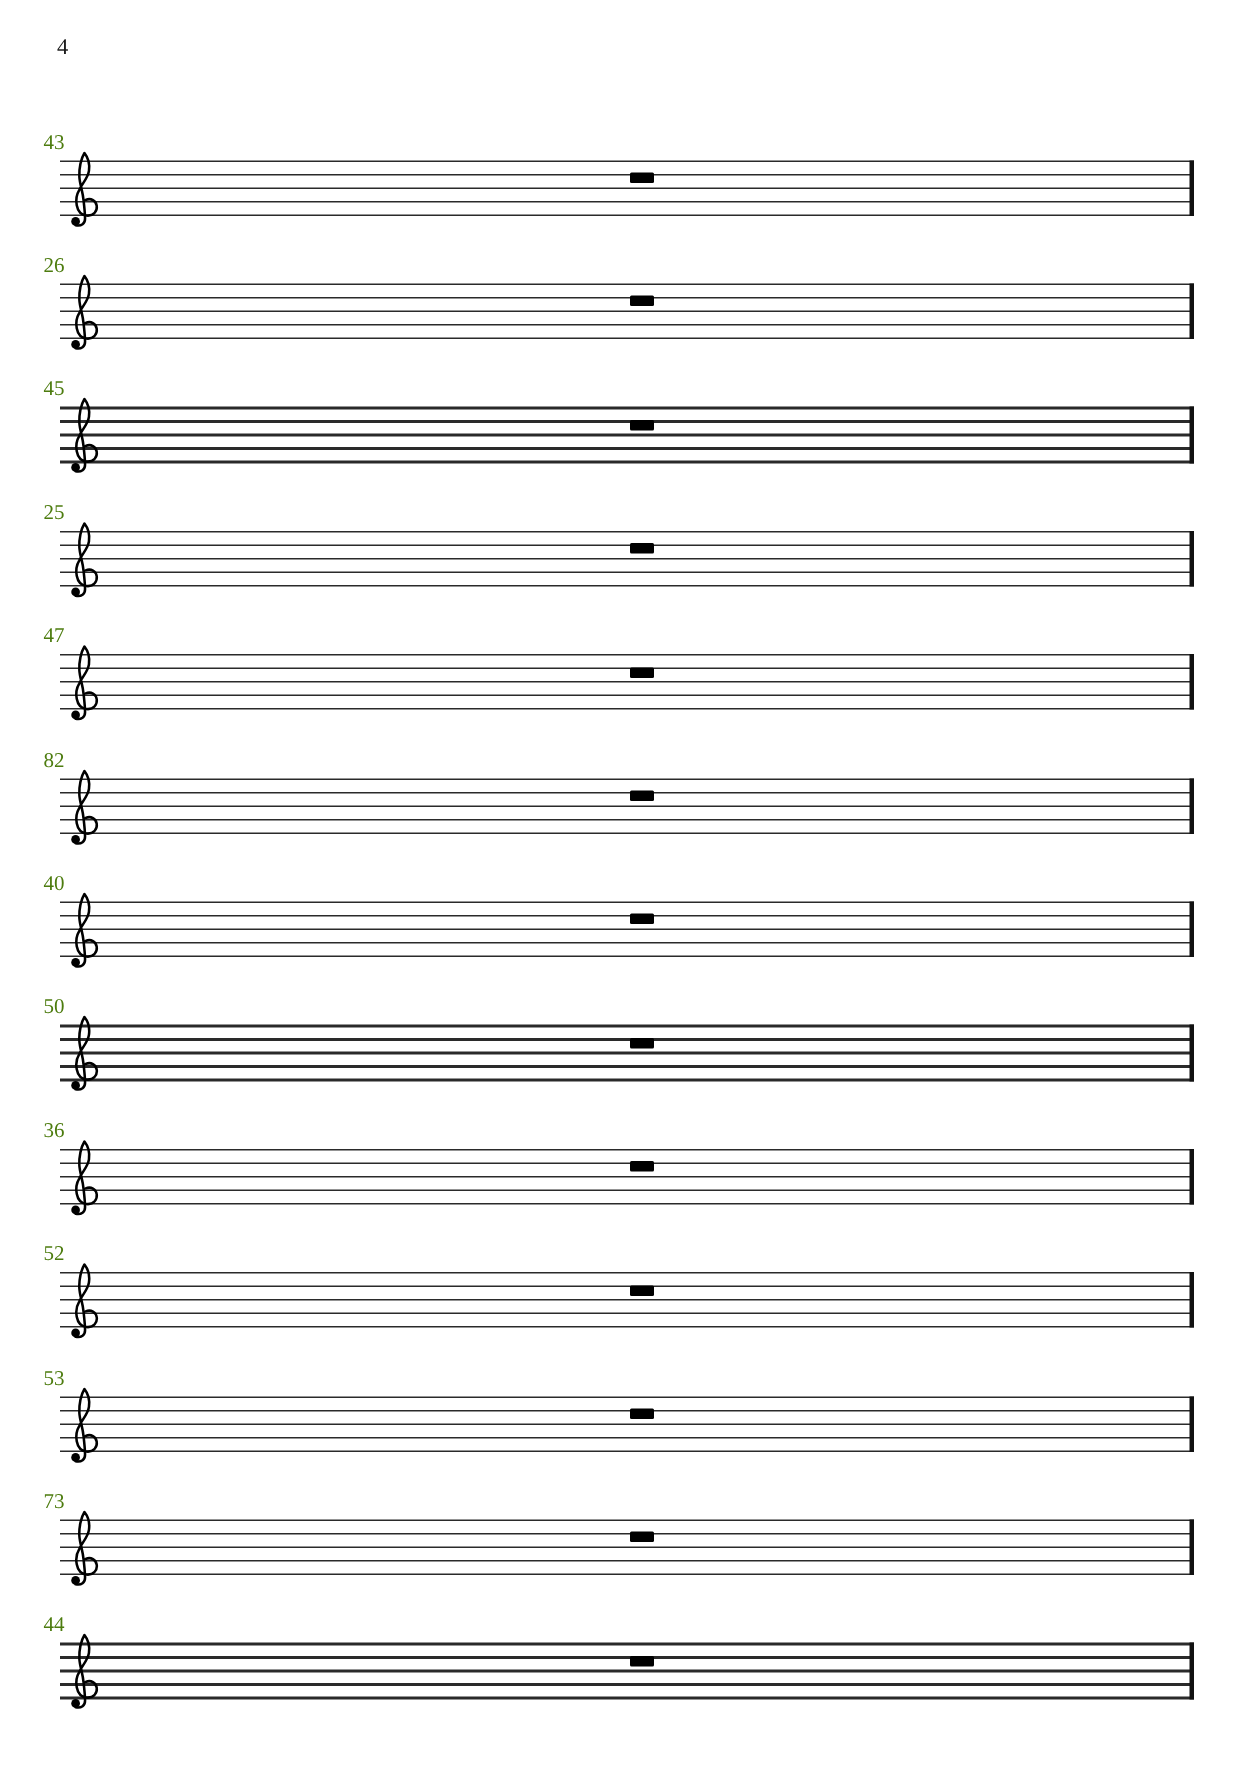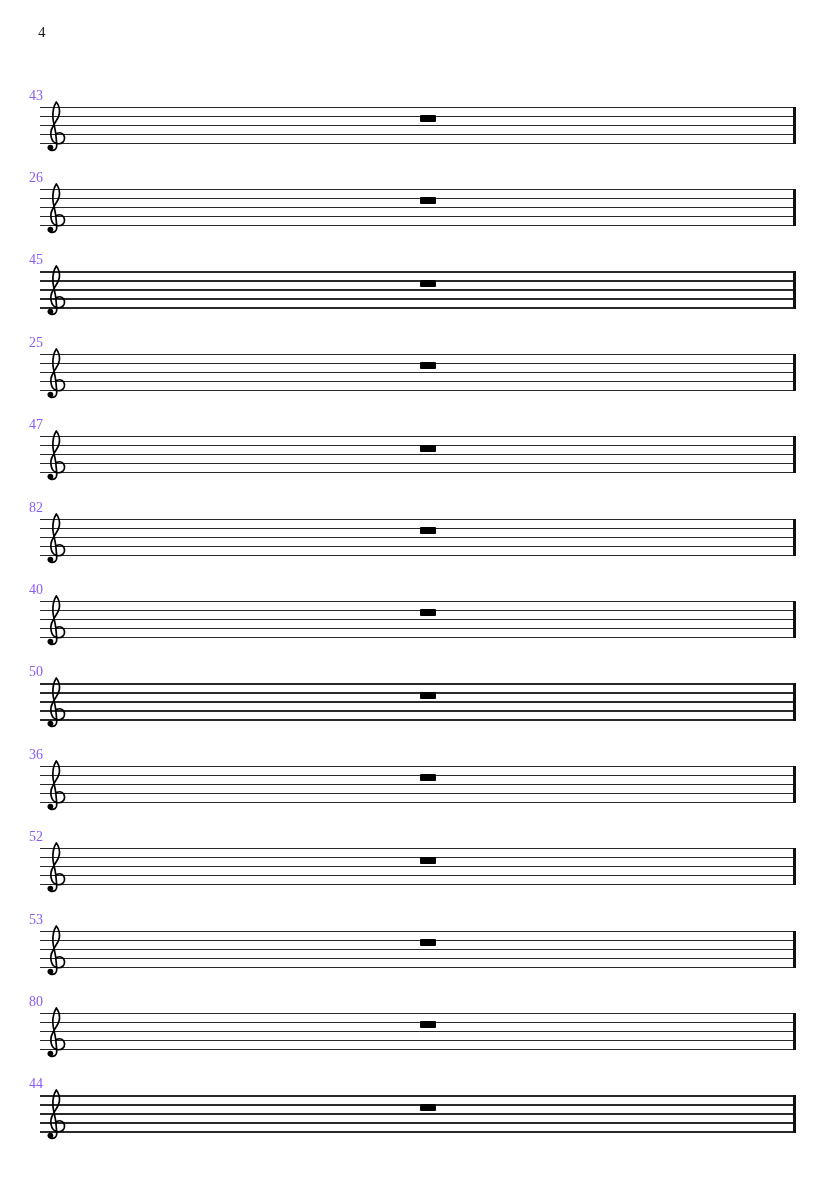--- a/index.html
+++ b/index.html
@@ -28,21 +28,21 @@
     left: 0;
     width: 835px;
     height: 0;
   }
   .measure-number {
     position: absolute;
     left: 29px;
     top: -19px;
     font-size: 14px;
     line-height: 16px;
-    color: #8b5cf6;
+    color: #4d7c0f;
     font-family: "Liberation Serif", serif;
   }
   .staff {
     position: absolute;
     left: 40px;
     top: 0;
     width: 756px;
     height: 38px;
   }
   .staff-line {
@@ -369,21 +369,21 @@
                  C6.6 32.9 7 43.9 14.7 44.7
                  C19.7 45.2 21.9 41.4 21.5 38.3
                  C21.1 34.9 17.6 32.7 14.2 34.3" fill="none" stroke="#000" stroke-width="1.7" stroke-linecap="round" stroke-linejoin="round"></path>
       </svg>
       <div class="whole-rest"></div>
       <div class="barline"></div>
     </div>
   </div>
 
   <div class="system" style="top: 1012.9px;">
-    <div class="measure-number">80</div>
+    <div class="measure-number">73</div>
     <div class="staff">
       <div class="staff-line l0"></div>
       <div class="staff-line l1"></div>
       <div class="staff-line l2"></div>
       <div class="staff-line l3"></div>
       <div class="staff-line l4"></div>
       <svg class="clef" viewBox="0 0 24 53" xmlns="http://www.w3.org/2000/svg">
         <circle cx="7.4" cy="48.6" r="2.9" fill="#000"></circle>
         <path d="M7.4 51.2
                  C11.4 52 13.7 50 13.7 46.9

